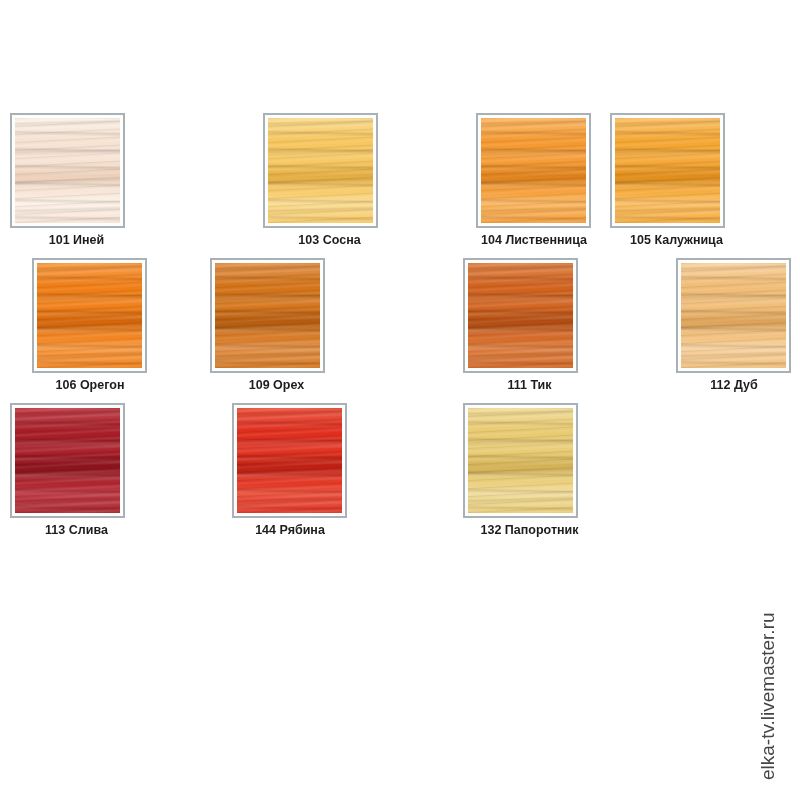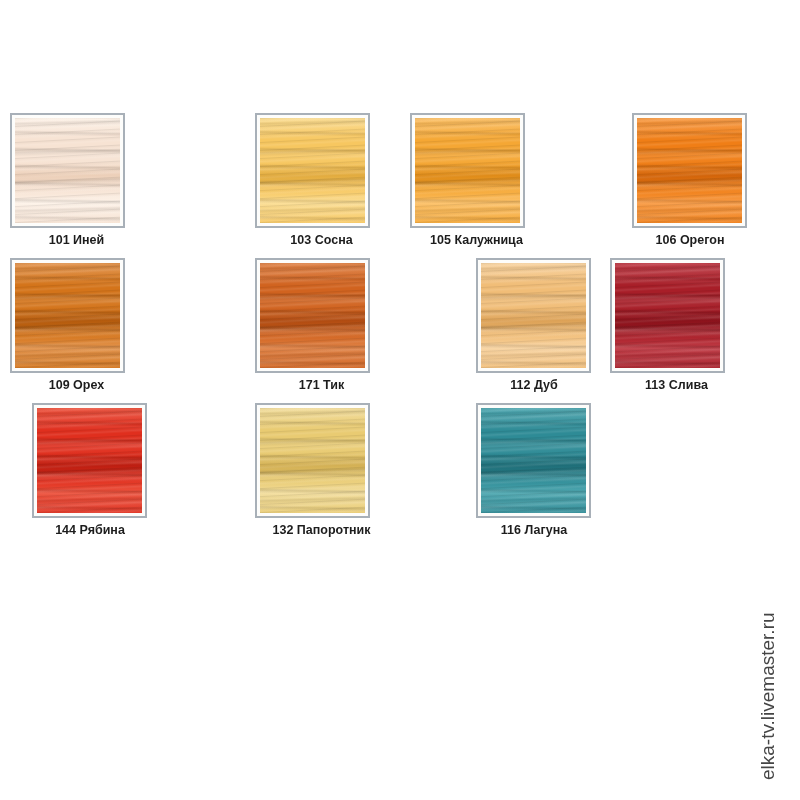--- a/index.html
+++ b/index.html
@@ -114,21 +114,21 @@
     font-size: 12.5px;
     font-weight: bold;
     color: #1d1d1d;
     white-space: nowrap;
     font-family: "Liberation Sans", sans-serif;
   }
 
   
   .col-0 .swatch-frame, .col-0 .swatch-label { left: 10px; }
   .col-1 .swatch-frame, .col-1 .swatch-label { left: 32px; }
-  .col-2 .swatch-frame, .col-2 .swatch-label { left: 55px; }
+  .col-2 .swatch-frame, .col-2 .swatch-label { left: 63px; }
   .col-3 .swatch-frame, .col-3 .swatch-label { left: 76px; }
 
   .col-1 .swatch-label { width: 160px; left: 10px; }
   .col-3 .swatch-label { width: 160px; left: 54px; }
   #watermark-wrap {
     position: absolute;
     right: 6px;
     bottom: 20px;
     width: 30px;
     height: 260px;
@@ -164,20 +164,28 @@
 
     <div class="swatch-cell col-2">
       <div class="swatch-frame">
         <div class="swatch-chip" style="background: linear-gradient(179deg, rgb(251, 221, 146) 0%, rgb(247, 199, 96) 18%, rgb(247, 199, 96) 42%, rgb(226, 171, 62) 55%, rgb(247, 199, 96) 68%, rgb(251, 221, 146) 80%, rgb(247, 199, 96) 100%);">
             <div class="grain"></div>
           </div>
       </div>
       <div class="swatch-label">103 Сосна</div>
     </div>
 
+    <div class="swatch-cell col-3">
+      <div class="swatch-frame">
+        <div class="swatch-chip" style="background: linear-gradient(179deg, rgb(251, 184, 99) 0%, rgb(245, 154, 50) 18%, rgb(245, 154, 50) 42%, rgb(221, 127, 24) 55%, rgb(245, 154, 50) 68%, rgb(251, 184, 99) 80%, rgb(245, 154, 50) 100%);">
+            <div class="grain"></div>
+          </div>
+      </div>
+      <div class="swatch-label">104 Лиственница</div>
+    </div>
 
     <div class="swatch-cell col-0">
       <div class="swatch-frame">
         <div class="swatch-chip" style="background: linear-gradient(179deg, rgb(252, 192, 102) 0%, rgb(245, 167, 52) 18%, rgb(245, 167, 52) 42%, rgb(223, 139, 24) 55%, rgb(245, 167, 52) 68%, rgb(252, 192, 102) 80%, rgb(245, 167, 52) 100%);">
             <div class="grain"></div>
           </div>
       </div>
       <div class="swatch-label">105 Калужница</div>
     </div>
 
@@ -201,21 +209,21 @@
       <div class="swatch-label">109 Орех</div>
     </div>
 
 
     <div class="swatch-cell col-2">
       <div class="swatch-frame">
         <div class="swatch-chip" style="background: linear-gradient(179deg, rgb(223, 129, 68) 0%, rgb(209, 99, 31) 18%, rgb(209, 99, 31) 42%, rgb(176, 75, 17) 55%, rgb(209, 99, 31) 68%, rgb(223, 129, 68) 80%, rgb(209, 99, 31) 100%);">
             <div class="grain"></div>
           </div>
       </div>
-      <div class="swatch-label">171 Тик</div>
+      <div class="swatch-label">111 Тик</div>
     </div>
 
     <div class="swatch-cell col-3">
       <div class="swatch-frame">
         <div class="swatch-chip" style="background: linear-gradient(179deg, rgb(248, 211, 160) 0%, rgb(241, 189, 119) 18%, rgb(241, 189, 119) 42%, rgb(220, 161, 86) 55%, rgb(241, 189, 119) 68%, rgb(248, 211, 160) 80%, rgb(241, 189, 119) 100%);">
             <div class="grain"></div>
           </div>
       </div>
       <div class="swatch-label">112 Дуб</div>
     </div>
@@ -240,28 +248,20 @@
 
     <div class="swatch-cell col-2">
       <div class="swatch-frame">
         <div class="swatch-chip" style="background: linear-gradient(179deg, rgb(242, 221, 156) 0%, rgb(233, 203, 114) 18%, rgb(233, 203, 114) 42%, rgb(211, 176, 84) 55%, rgb(233, 203, 114) 68%, rgb(242, 221, 156) 80%, rgb(233, 203, 114) 100%);">
             <div class="grain"></div>
           </div>
       </div>
       <div class="swatch-label">132 Папоротник</div>
     </div>
 
-    <div class="swatch-cell col-3">
-      <div class="swatch-frame">
-        <div class="swatch-chip" style="background: linear-gradient(179deg, rgb(78, 167, 176) 0%, rgb(46, 139, 150) 18%, rgb(46, 139, 150) 42%, rgb(31, 110, 120) 55%, rgb(46, 139, 150) 68%, rgb(78, 167, 176) 80%, rgb(46, 139, 150) 100%);">
-            <div class="grain"></div>
-          </div>
-      </div>
-      <div class="swatch-label">116 Лагуна</div>
-    </div>
 
   </div>
 
   <div id="watermark-wrap">
     <span class="vtext">elka-tv.livemaster.ru</span>
   </div>
 
 </div>
 
 </body></html>

